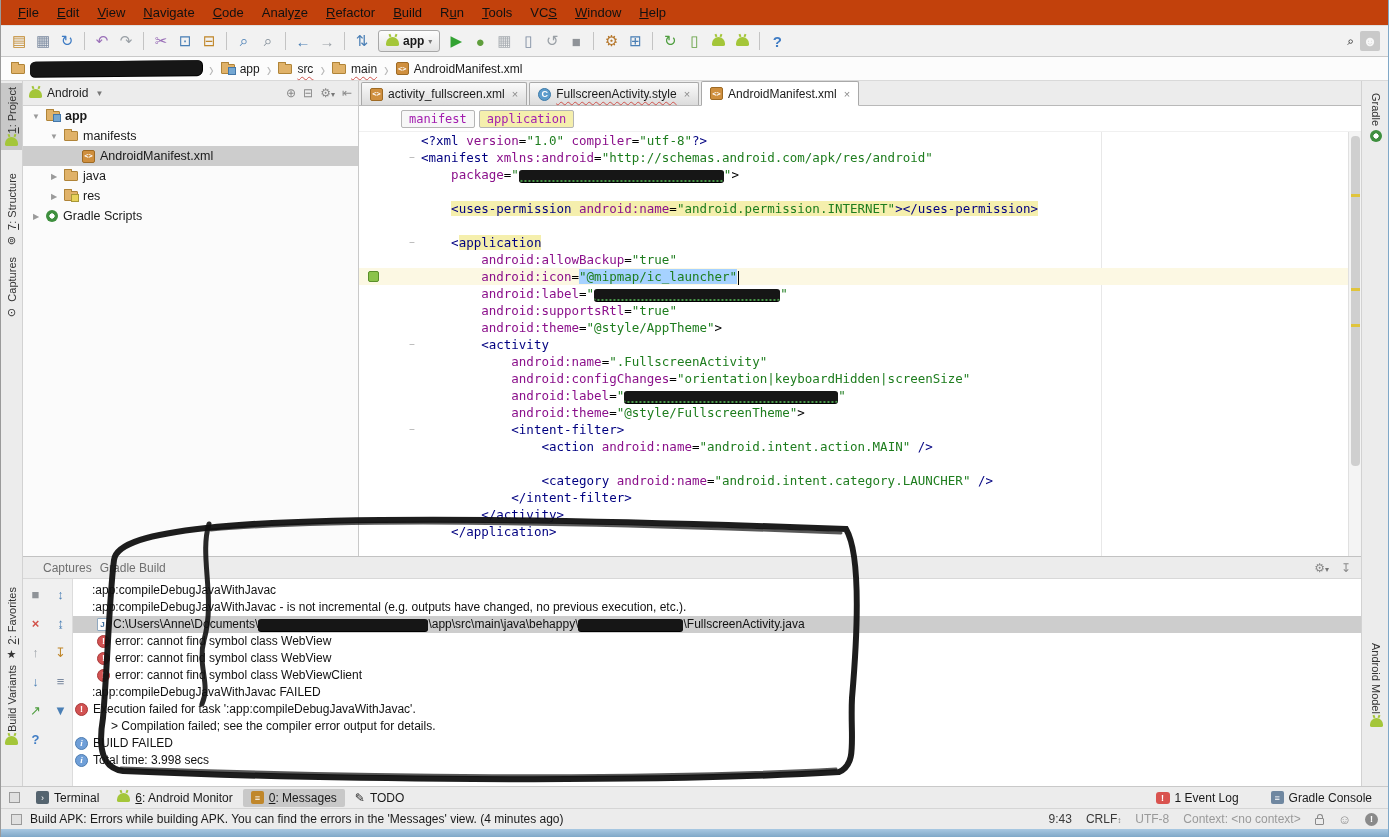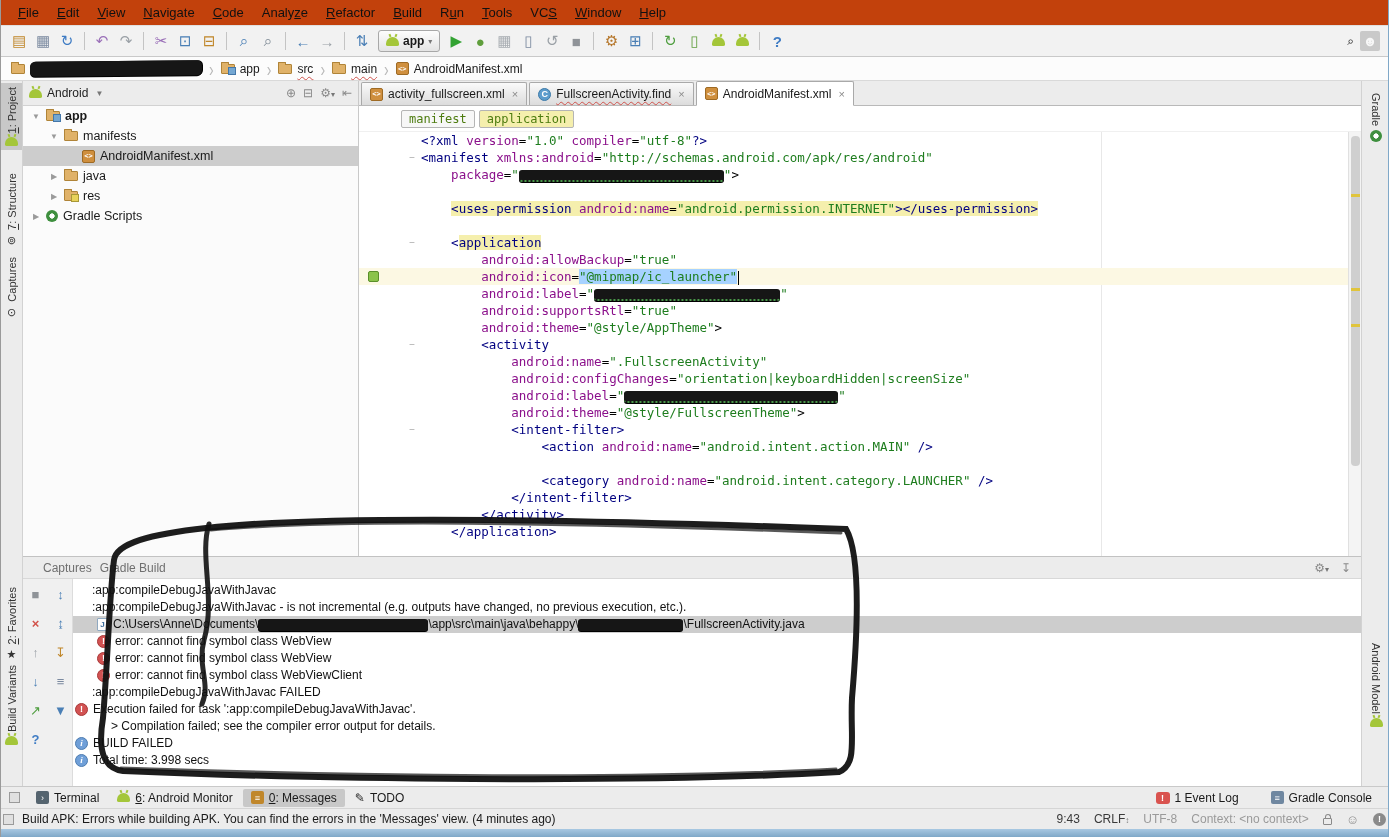--- a/index.html
+++ b/index.html
@@ -59,21 +59,21 @@
   .tree-row.selected{background:#cdcdcd}
   .tree-chev{width:10px;font-size:8px;color:#9a9a9a;text-align:center;flex:none}
   .tree-label.bold{font-weight:bold}
   
   #editor{position:absolute;left:358px;top:81px;width:1002px;height:475px;background:#fff}
   #tabsrow{height:25px;background:#ececec;border-bottom:1px solid #b9b9b9;display:flex;align-items:flex-end;padding-left:2px}
   .etab{display:flex;align-items:center;gap:5px;height:23px;padding:0 8px;border:1px solid #a9a9a9;border-bottom:none;background:linear-gradient(#fafafa,#dcdcdc);margin-right:2px;font-size:12px;border-radius:2px 2px 0 0}
   .etab.active{background:#fff;height:25px;margin-bottom:-1px;border-bottom:1px solid #fff}
   .etab .tx{color:#8a8a8a;font-size:11px;margin-left:2px}
   #crumbsrow{height:26px;background:#fff;display:flex;align-items:center;gap:4px;padding-left:42px;border-bottom:1px solid #f0f0f0}
-  .crumb-chip{border:1px solid #b5b5b5;border-radius:2px;background:#f7f7f7;padding:1px 7px;font-family:"DejaVu Sans Mono",monospace;font-size:12px;color:#4d7c0f}
+  .crumb-chip{border:1px solid #b5b5b5;border-radius:2px;background:#f7f7f7;padding:1px 7px;font-family:"DejaVu Sans Mono",monospace;font-size:12px;color:#a21caf}
   .crumb-chip.hl{background:#f5efad}
   #code{position:absolute;left:0;top:51px;width:1002px;height:424px;background:#fff;overflow:hidden}
   #margin-guide{position:absolute;left:742px;top:0;bottom:0;width:1px;background:#e8e8e8}
   .cl{position:relative;height:17px;display:flex;line-height:17px}
   .cl.ln-caret{background:#fcf8e3}
   .gut{width:62px;flex:none;position:relative}
   .gut .fold{position:absolute;right:6px;top:0;color:#a8a8a8;font-size:10px}
   .gut .gicon{position:absolute;left:9px;top:3px;width:11px;height:11px;background:#8bc34a;border:1px solid #5a8f2a;border-radius:2px}
   .ct{flex:1;white-space:pre;font-family:"DejaVu Sans Mono",monospace;font-size:12.5px;color:#000}
   .sg-tag{color:#000080}
@@ -97,21 +97,21 @@
   .mrow{min-height:17px;line-height:17px;display:flex;align-items:flex-start;font-size:12px;color:#111;white-space:pre}
   .mrow.selected{background:#cdcdcd}
   .mrow .mic{margin-top:2px;margin-right:5px}
   .mline2{padding-left:18px}
   
   #bottombar{position:absolute;left:0;top:786px;width:100%;height:22px;background:#ececec;border-top:1px solid #c9c9c9;display:flex;align-items:center;padding:0 8px;gap:2px}
   .tw-btn{display:flex;align-items:center;gap:5px;padding:2px 8px;border-radius:2px;font-size:12px}
   .tw-btn.active{background:#c8c8c8}
   .tw-btn u{text-decoration:underline}
   #bottombar-right{margin-left:auto;display:flex;align-items:center;gap:16px}
-  #statusbar{position:absolute;left:0;top:808px;width:100%;height:21px;background:#ececec;border-top:1px solid #d5d5d5;display:flex;align-items:center;padding:0 2px;gap:8px}
+  #statusbar{position:absolute;left:0;top:808px;width:100%;height:21px;background:#ececec;border-top:1px solid #d5d5d5;display:flex;align-items:center;padding:0 10px;gap:8px}
   #status-right{margin-left:auto;display:flex;align-items:center;gap:14px;color:#3a3a3a}
   .dim{color:#9a9a9a}
   #winedge{position:absolute;left:0;top:829px;width:100%;height:8px;background:linear-gradient(#a8c8e2,#7fa8c8)}
   .mini-sq{display:inline-block;width:11px;height:11px;border:1px solid #9a9a9a;background:#e0e0e0}
   
   #scribble-layer{position:absolute;left:0;top:0;width:1389px;height:837px;pointer-events:none;z-index:60}
   .scribble-blob{position:absolute;background:#161616;border-radius:5px;transform:rotate(-0.6deg);box-shadow:0 1px 0 #000,1px 0 0 #000}
 </style>
 </head>
 <body>
@@ -289,21 +289,21 @@
 
   <div id="editor">
     <div id="tabsrow">
         <span class="etab">
           <span class="ic-xml">&lt;&gt;</span>
           <span>activity_fullscreen.xml</span>
           <span class="tx">×</span>
         </span>
         <span class="etab">
           <span class="ic-class">C</span>
-          <span class="wavy-red">FullscreenActivity.find</span>
+          <span class="wavy-red">FullscreenActivity.style</span>
           <span class="tx">×</span>
         </span>
         <span class="etab active">
           <span class="ic-xml">&lt;&gt;</span>
           <span>AndroidManifest.xml</span>
           <span class="tx">×</span>
         </span>
       </div>
     <div id="crumbsrow">
         <span class="crumb-chip">manifest</span>

